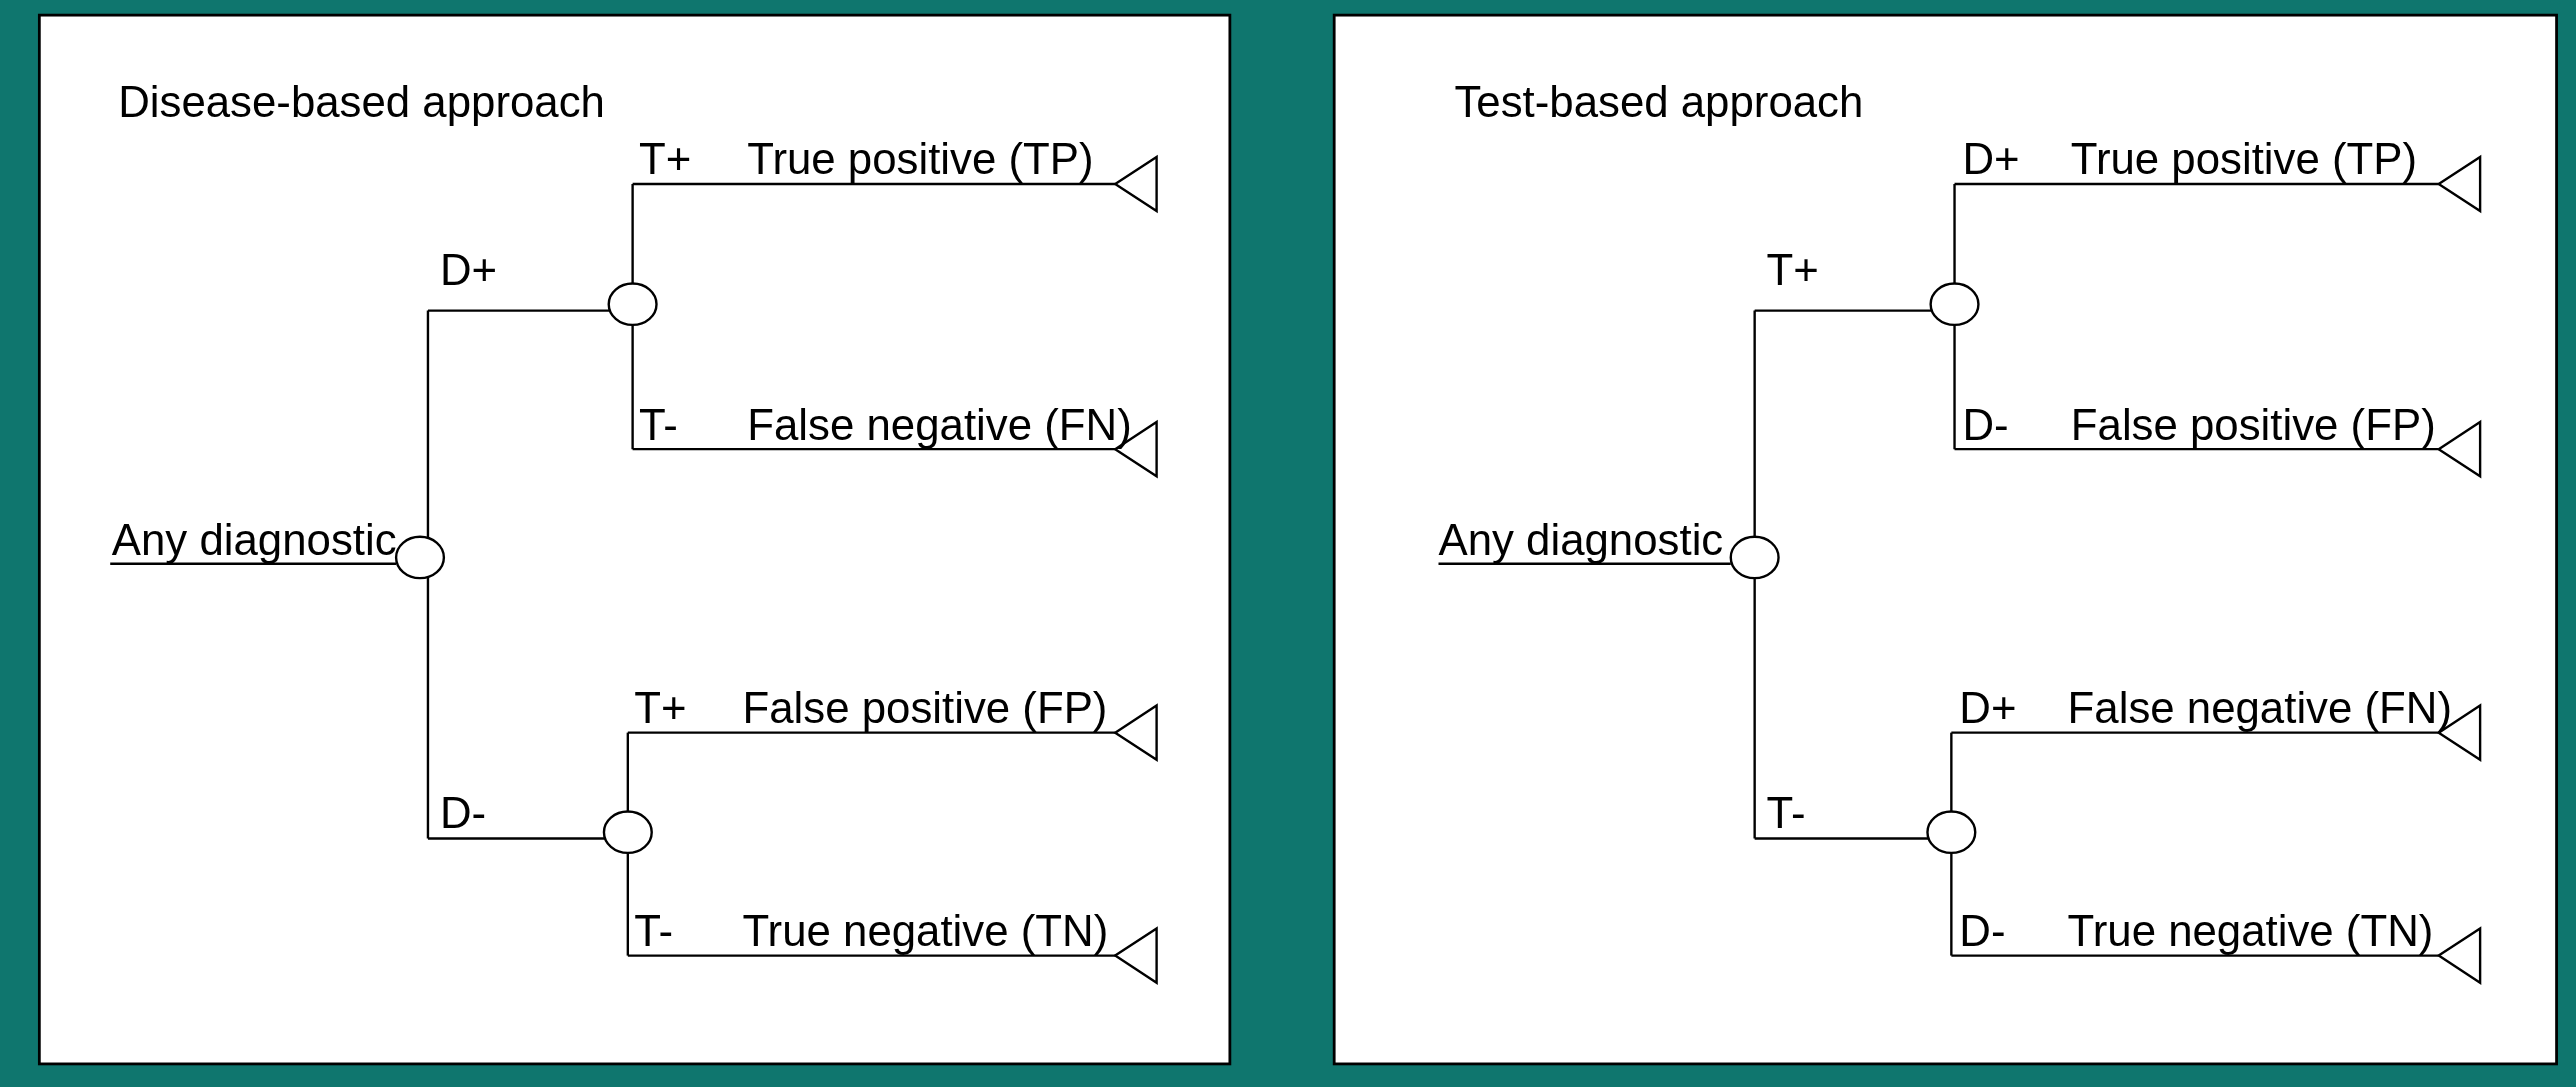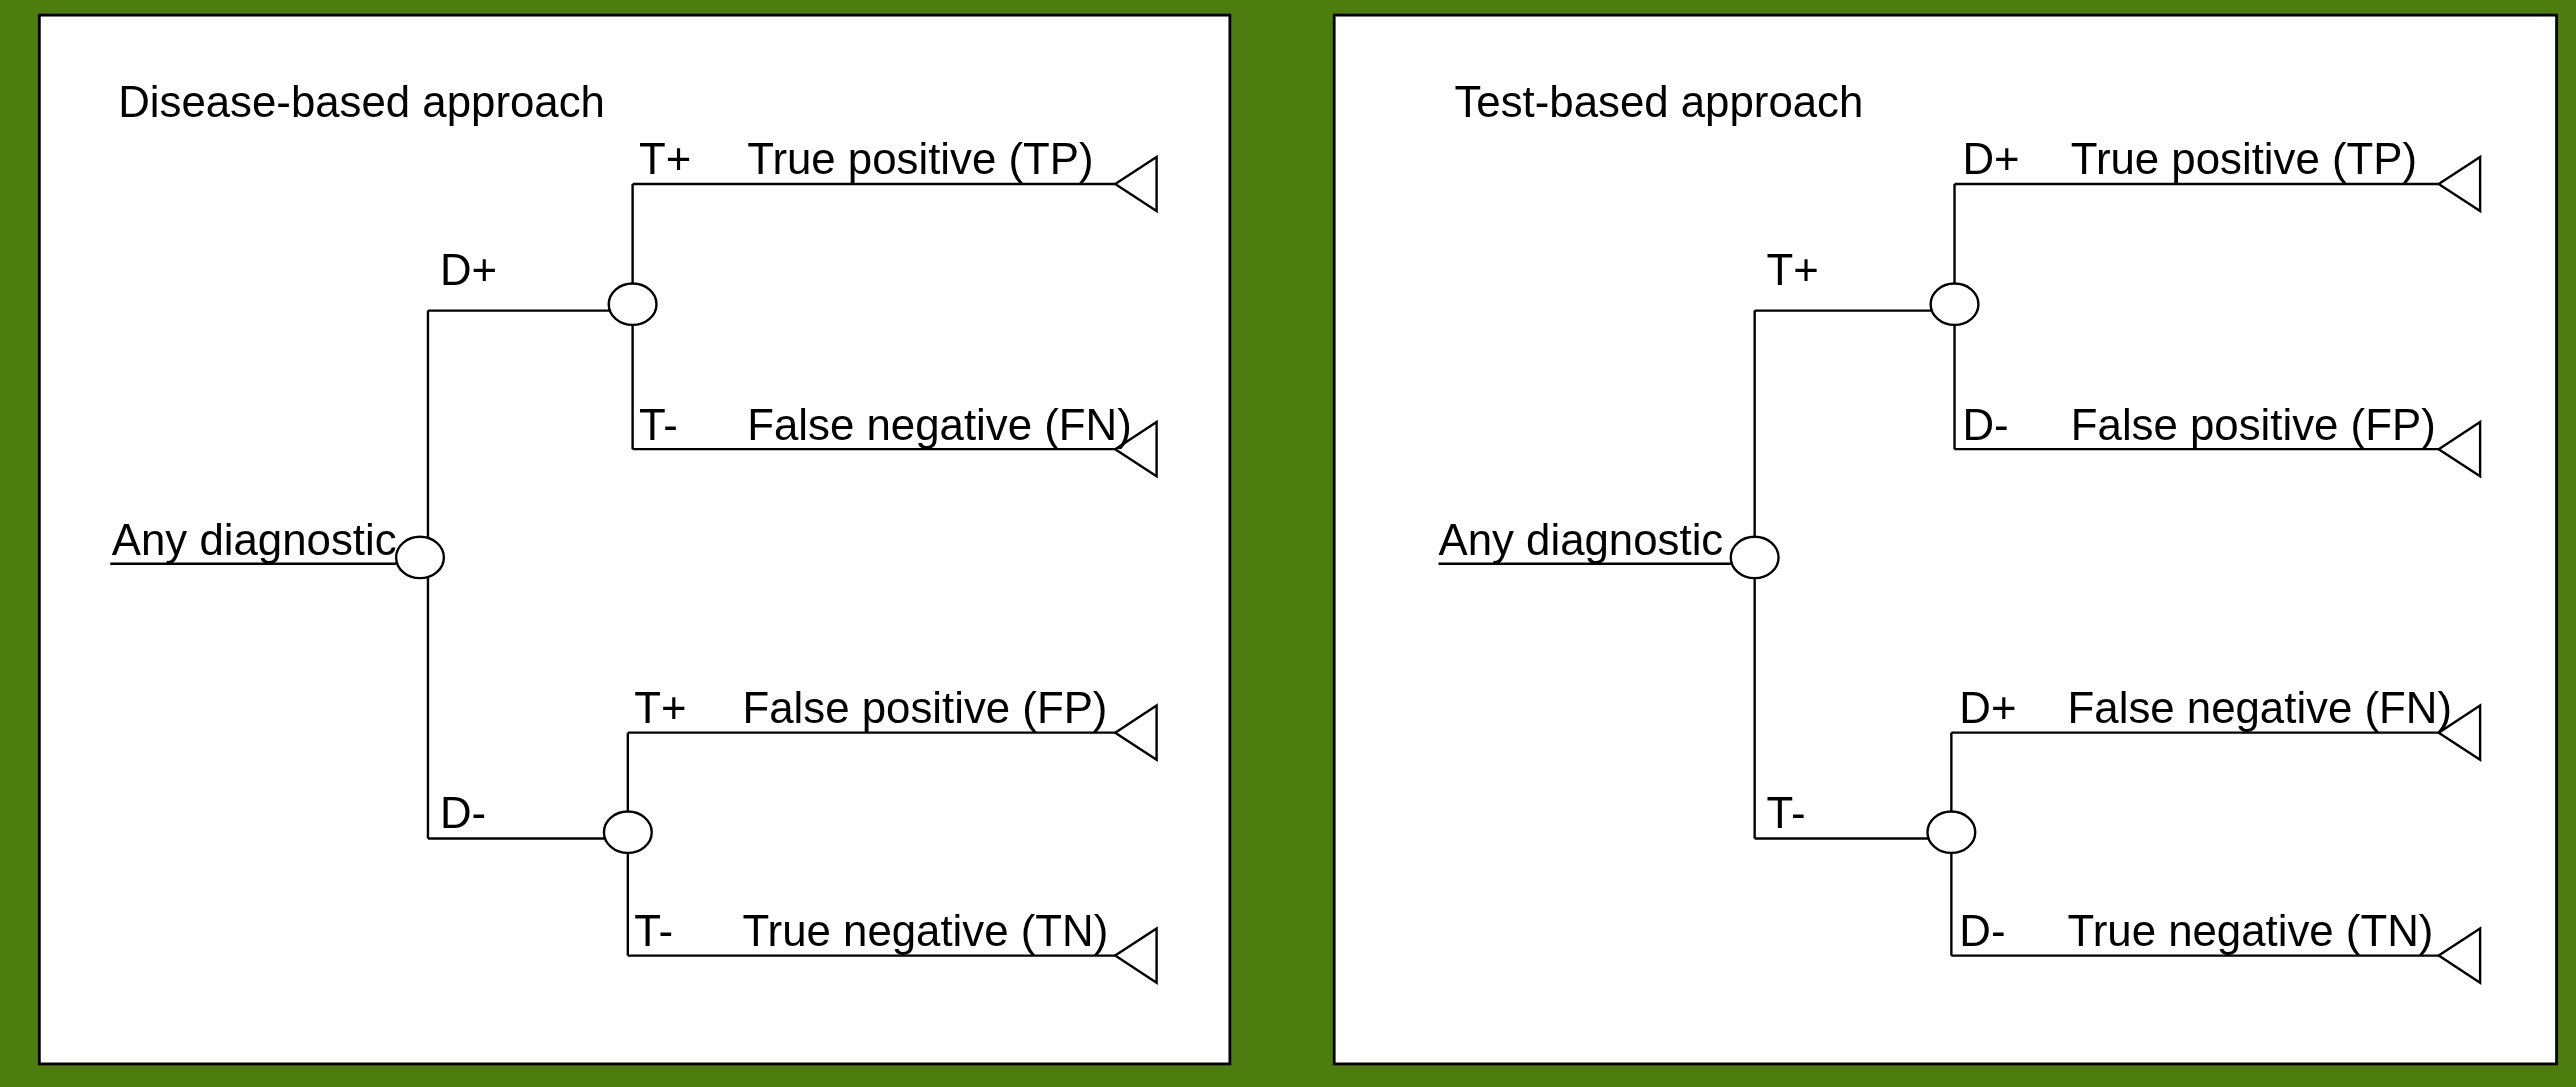--- a/index.html
+++ b/index.html
@@ -4,21 +4,21 @@
 <style>
   html, body {
     margin: 0;
     padding: 0;
     background: #ffffff;
   }
   .stage {
     position: relative;
     width: 2576px;
     height: 1087px;
-    background: #4d7c0f;
+    background: #0f766e;
     overflow: hidden;
   }
   svg {
     display: block;
     width: 2576px;
     height: 1087px;
   }
   .frame {
     fill: #ffffff;
     stroke: #000000;

